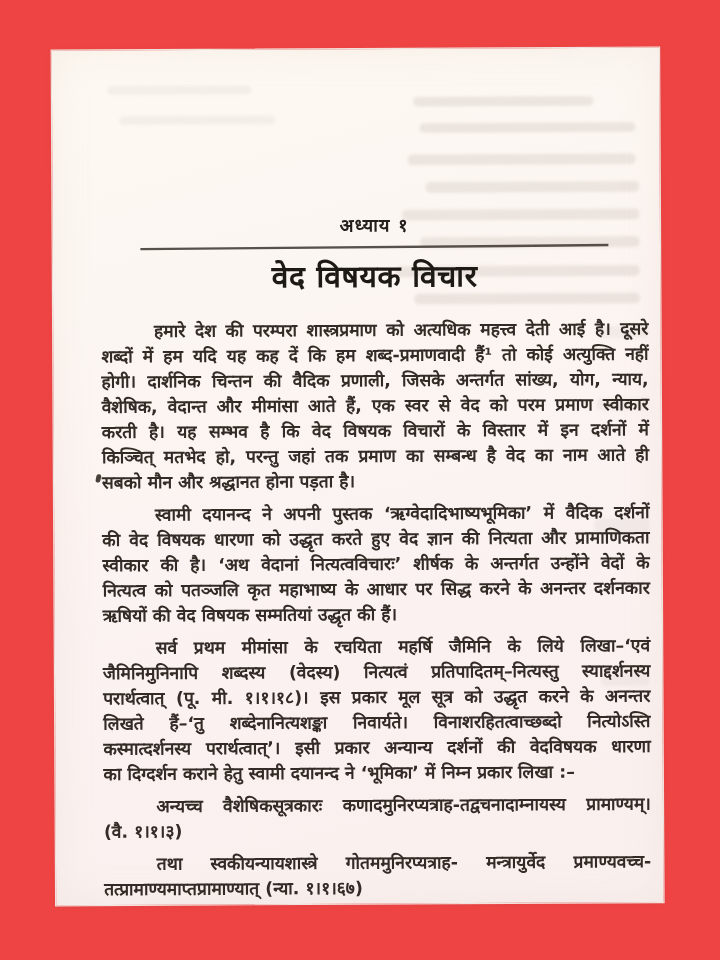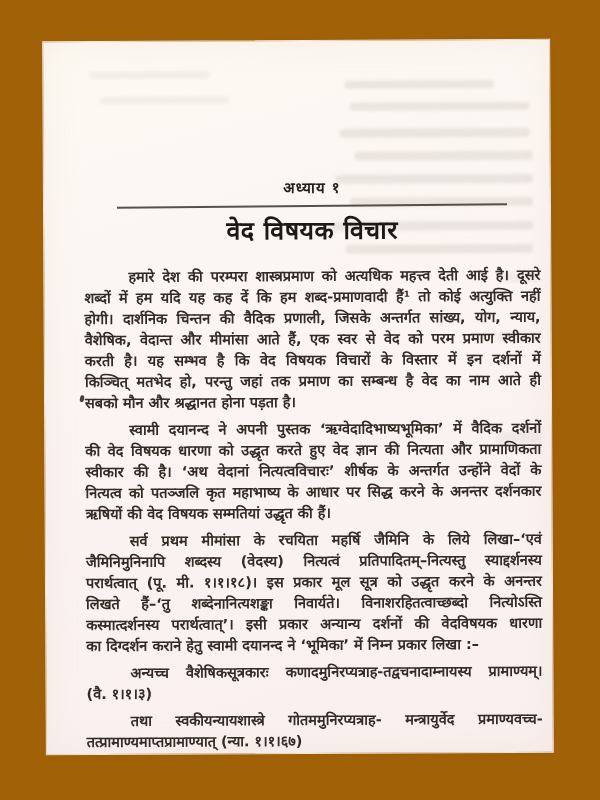--- a/index.html
+++ b/index.html
@@ -8,21 +8,21 @@
     width: 600px;
     height: 800px;
     background: #ffffff;
     overflow: hidden;
     font-family: "DejaVu Sans", "Liberation Sans", sans-serif;
   }
   .canvas {
     position: relative;
     width: 600px;
     height: 800px;
-    background: #a16207;
+    background: #ef4444;
   }
   
   .page {
     position: absolute;
     left: 44px;
     top: 40px;
     width: 506px;
     height: 712px;
     background: linear-gradient(165deg, #fdf9f2 0%, #fcf6f2 28%, #fbf3f1 55%, #f9f0ee 100%);
     border: 1px solid #f0e2dc;

